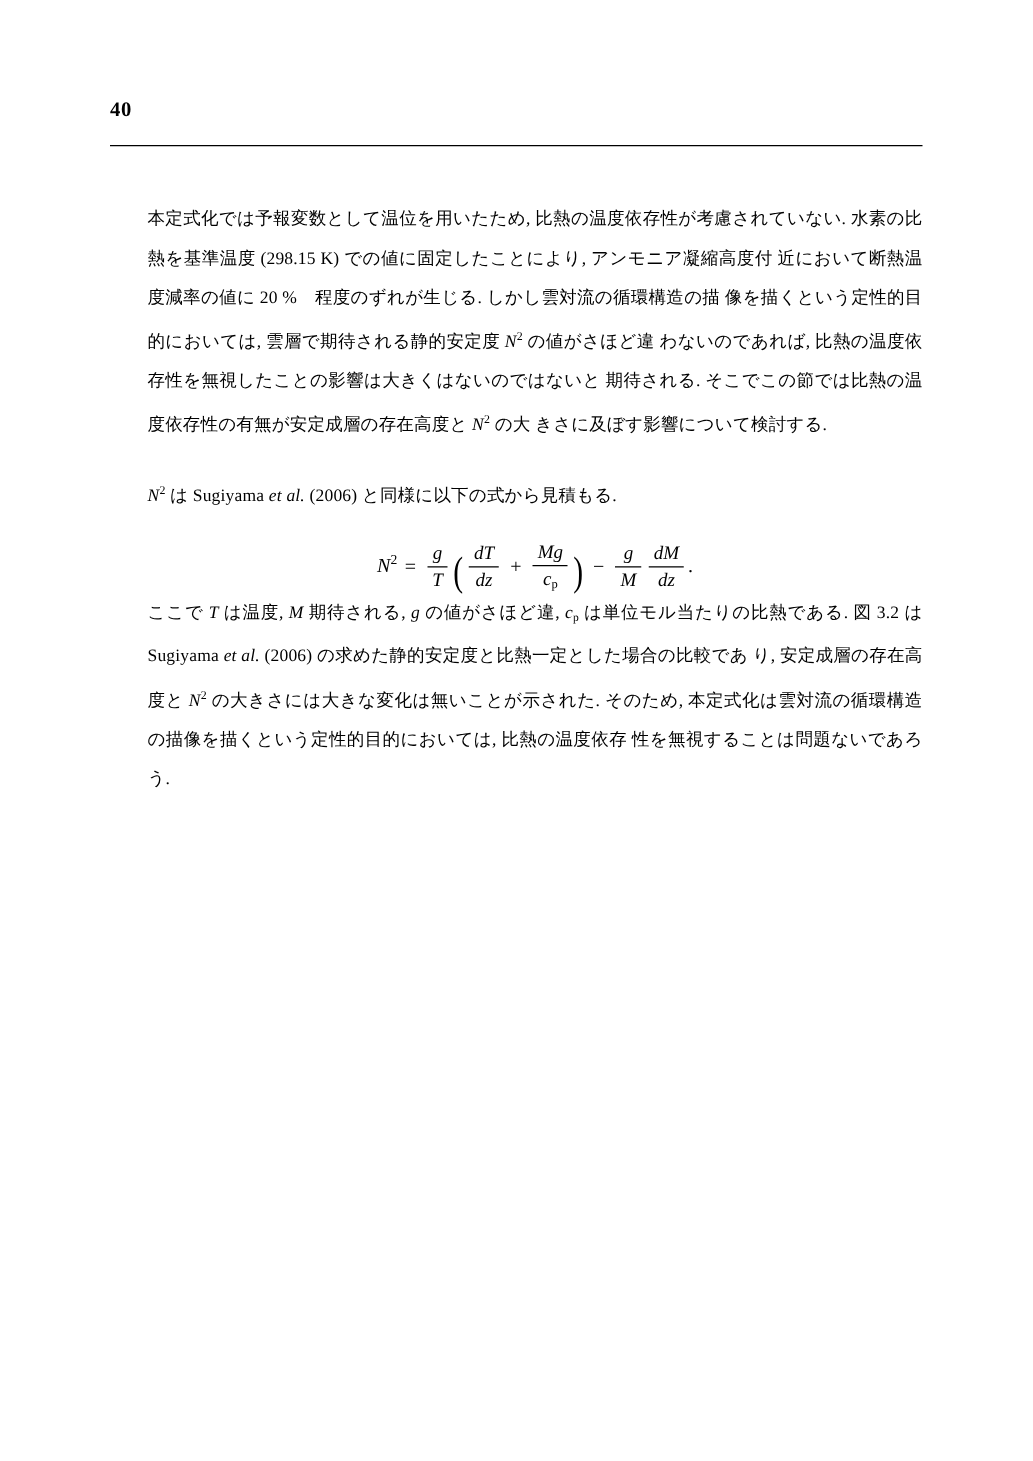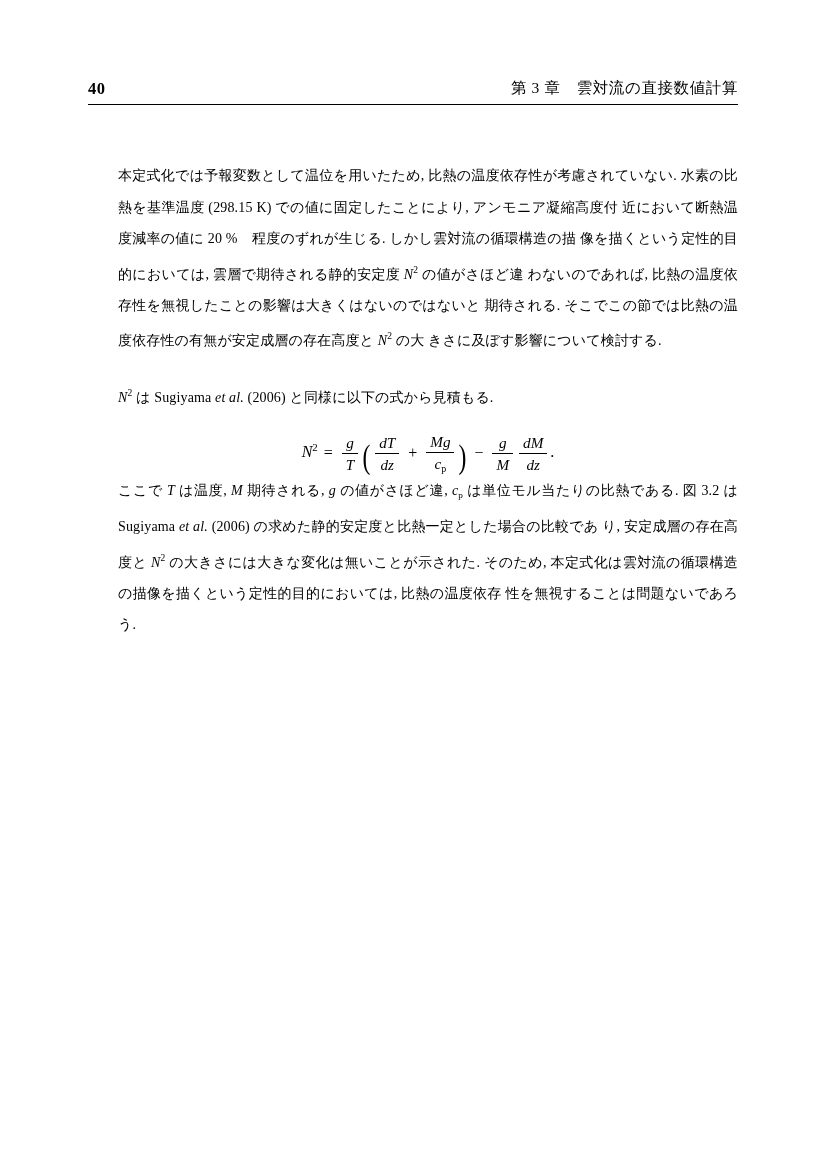--- a/index.html
+++ b/index.html
@@ -23,21 +23,21 @@
   }
   .header {
     position: absolute;
     left: 88px;
     top: 78px;
     width: 650px;
     display: flex;
     justify-content: space-between;
     align-items: flex-end;
     border-bottom: 1.2px solid #000;
-    padding-bottom: 5px;
+    padding-bottom: 18px;
   }
   .folio {
     font-size: 16.5px;
     font-weight: bold;
     letter-spacing: 0.5px;
   }
   .running-head {
     font-size: 15.5px;
     font-family: "Liberation Serif", "DejaVu Serif", serif;
     letter-spacing: 0.6px;
@@ -114,21 +114,20 @@
   .op { margin: 0 6px; font-style: normal; }
   .smallcapsish { font-style: italic; }
 </style>
 </head>
 <body>
 
 <div class="page">
 
   <div class="header">
     <span class="folio">40</span>
-    <span class="running-head">第 3 章　雲対流の直接数値計算</span>
   </div>
 
   <div class="content">
 
 
     <p class="body-par">
       <span>本定式化では予報変数として温位を用いたため, 比熱の温度依存性が考慮されていない.</span>
       <span>水素の比熱を基準温度 (298.15 K) での値に固定したことにより, アンモニア凝縮高度付</span>
       <span>近において断熱温度減率の値に 20 %　程度のずれが生じる. しかし雲対流の循環構造の描</span>
       <span>像を描くという定性的目的においては, 雲層で期待される静的安定度 </span><span class="mi">N</span><sup class="exp">2</sup><span> の値がさほど違</span>

